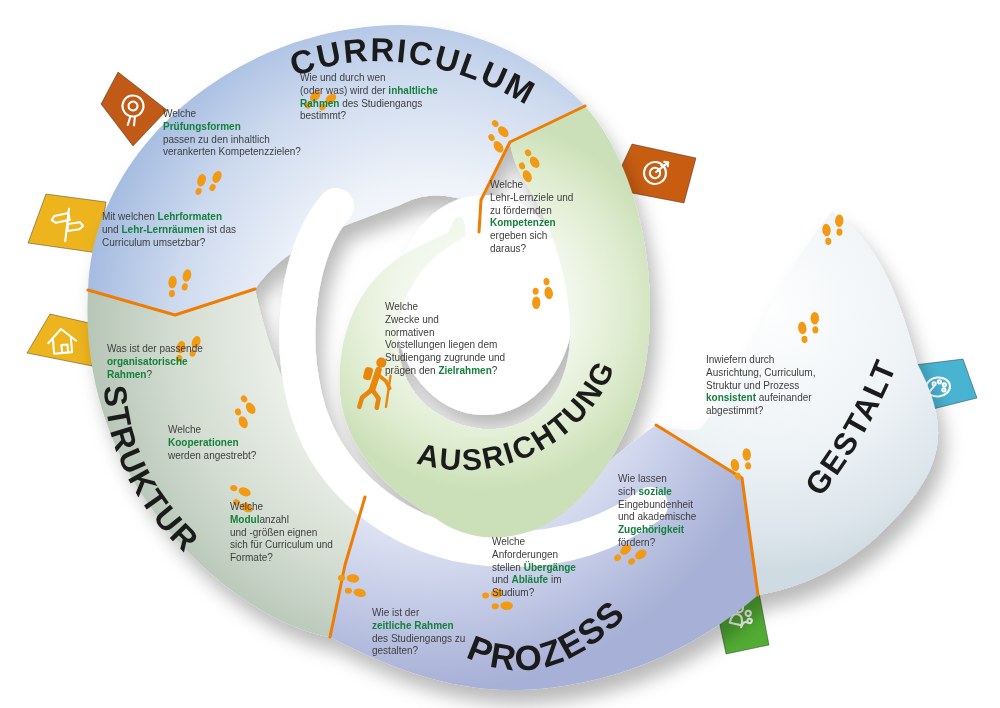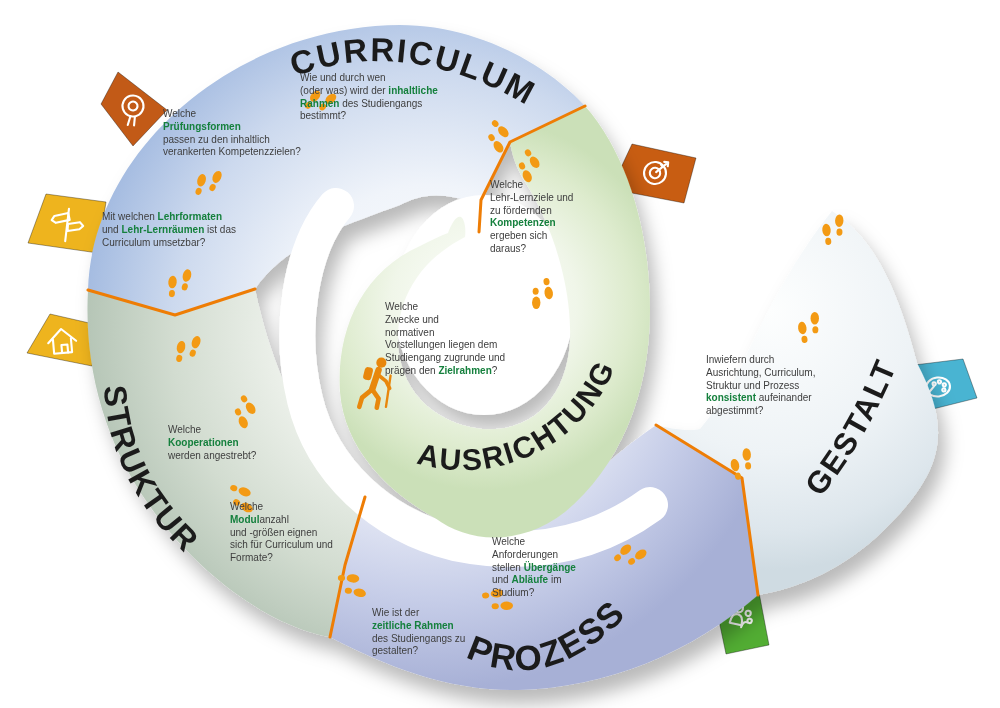--- a/index.html
+++ b/index.html
@@ -183,18 +183,20 @@
   <text class="ring-title" font-size="31">
     <textPath href="#tp-gestalt" startOffset="50%" text-anchor="middle">GESTALT</textPath>
   </text>
 </svg>
 
 <div class="q" style="left:300px;top:72px;width:210px;"><span>Wie und durch wen</span><br><span>(oder was) wird der </span><b>inhaltliche</b><br><b>Rahmen</b><span> des Studiengangs</span><br><span>bestimmt?</span></div>
 <div class="q" style="left:163px;top:108px;width:185px;"><span>Welche</span><br><b>Prüfungsformen</b><br><span>passen zu den inhaltlich</span><br><span>verankerten Kompetenzzielen?</span></div>
 <div class="q" style="left:102px;top:211px;width:185px;"><span>Mit welchen </span><b>Lehrformaten</b><br><span>und </span><b>Lehr-Lernräumen</b><span> ist das</span><br><span>Curriculum umsetzbar?</span></div>
 <div class="q" style="left:490px;top:179px;width:122px;"><span>Welche</span><br><span>Lehr-Lernziele und</span><br><span>zu fördernden</span><br><b>Kompetenzen</b><br><span>ergeben sich</span><br><span>daraus?</span></div>
 <div class="q" style="left:385px;top:301px;width:185px;"><span>Welche</span><br><span>Zwecke und</span><br><span>normativen</span><br><span>Vorstellungen liegen dem</span><br><span>Studiengang zugrunde und</span><br><span>prägen den </span><b>Zielrahmen</b><span>?</span></div>
+<div class="q" style="left:107px;top:343px;width:150px;"><span>Was ist der passende</span><br><b>organisatorische</b><br><b>Rahmen</b><span>?</span></div>
 <div class="q" style="left:168px;top:424px;width:120px;"><span>Welche</span><br><b>Kooperationen</b><br><span>werden angestrebt?</span></div>
 <div class="q" style="left:230px;top:501px;width:140px;"><span>Welche</span><br><b>Modul</b><span>anzahl</span><br><span>und -größen eignen</span><br><span>sich für Curriculum und</span><br><span>Formate?</span></div>
 <div class="q" style="left:372px;top:561px;width:118px;margin-top:46px;"><span>Wie ist der</span><br><b>zeitliche Rahmen</b><br><span>des Studiengangs zu</span><br><span>gestalten?</span></div>
 <div class="q" style="left:492px;top:536px;width:125px;"><span>Welche</span><br><span>Anforderungen</span><br><span>stellen </span><b>Übergänge</b><br><span>und </span><b>Abläufe</b><span> im</span><br><span>Studium?</span></div>
+<div class="q" style="left:618px;top:473px;width:118px;"><span>Wie lassen</span><br><span>sich </span><b>soziale</b><br><span>Eingebundenheit</span><br><span>und akademische</span><br><b>Zugehörigkeit</b><br><span>fördern?</span></div>
 <div class="q" style="left:706px;top:354px;width:150px;"><span>Inwiefern durch</span><br><span>Ausrichtung, Curriculum,</span><br><span>Struktur und Prozess</span><br><b>konsistent</b><span> aufeinander</span><br><span>abgestimmt?</span></div>
 </div>
 
 </body></html>

